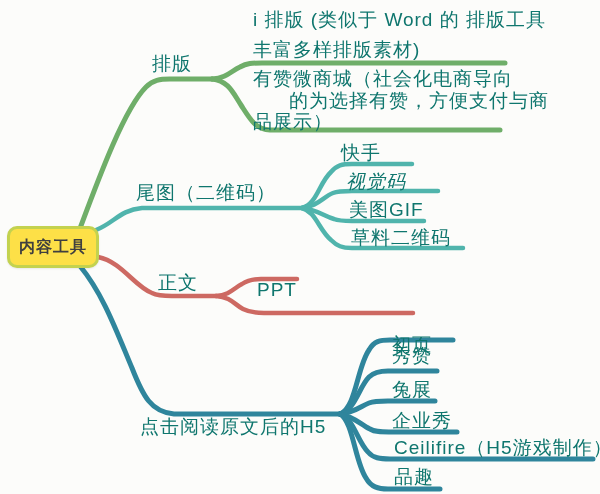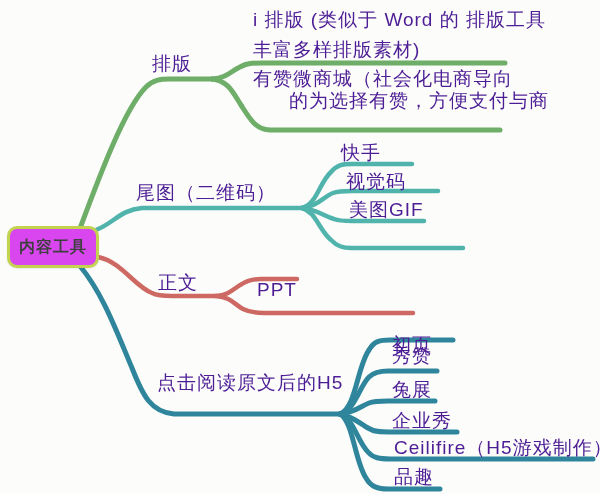--- a/index.html
+++ b/index.html
@@ -17,31 +17,31 @@
   path{fill:none;stroke-linecap:round;stroke-linejoin:round;}
   .green-line{stroke:#6fae69;stroke-width:5;}
   .teal-line{stroke:#50b4ac;stroke-width:4.5;}
   .red-line{stroke:#cd6962;stroke-width:4.5;}
   .blue-line{stroke:#2f859c;stroke-width:5;}
 
   .lbl{
     position:absolute;
     font-size:19px;
     line-height:21px;
-    color:#4c1d95;
+    color:#0f766e;
     white-space:nowrap;
     letter-spacing:1px;
   }
   .root-node{
     position:absolute;
     left:7px;top:226px;
     width:86px;height:36px;
     border:3px solid #c3d24f;
     border-radius:10px;
-    background:#d946ef;
+    background:#fde047;
     display:flex;align-items:center;justify-content:center;
     font-size:16px;font-weight:bold;color:#3f3f3f;
     letter-spacing:1px;
     box-shadow:0 1px 2px rgba(0,0,0,0.08);
   }
 </style>
 </head>
 <body>
 
 <div class="stage">
@@ -83,30 +83,32 @@
     <span>内容工具</span>
   </div>
 
   <div class="lbl" style="left:152px;top:53px;">排版</div>
 
   <div class="lbl" style="left:253px;top:9px;">i 排版 (类似于 Word 的 排版工具</div>
   <div class="lbl" style="left:253px;top:39px;">丰富多样排版素材)</div>
 
   <div class="lbl" style="left:253px;top:68px;">有赞微商城（社会化电商导向</div>
   <div class="lbl" style="left:253px;top:90px;margin-left:36px;">的为选择有赞，方便支付与商</div>
+  <div class="lbl" style="left:253px;top:111px;">品展示）</div>
 
   <div class="lbl" style="left:136px;top:182px;">尾图（二维码）</div>
   <div class="lbl" style="left:341px;top:142px;">快手</div>
-  <div class="lbl" style="left:346px;top:171px;">视觉码</div>
+  <div class="lbl" style="left:346px;top:171px;font-style:italic;">视觉码</div>
   <div class="lbl" style="left:349px;top:199px;">美图GIF</div>
+  <div class="lbl" style="left:351px;top:227px;">草料二维码</div>
 
   <div class="lbl" style="left:158px;top:272px;">正文</div>
   <div class="lbl" style="left:257px;top:257px;margin-top:22px;">PPT</div>
 
-  <div class="lbl" style="left:140px;top:372px;margin-left:17px;">点击阅读原文后的H5</div>
+  <div class="lbl" style="left:140px;top:416px;">点击阅读原文后的H5</div>
   <div class="lbl" style="left:392px;top:317px;margin-top:28px;">秀赞</div>
   <div class="lbl" style="left:392px;top:336px;font-family:Liberation Mono, monospace;">初页</div>
   <div class="lbl" style="left:392px;top:379px;">兔展</div>
   <div class="lbl" style="left:392px;top:410px;">企业秀</div>
   <div class="lbl" style="left:394px;top:437px;">Ceilifire（H5游戏制作）</div>
   <div class="lbl" style="left:394px;top:466px;">品趣</div>
 
 </div>
 
 </body></html>

